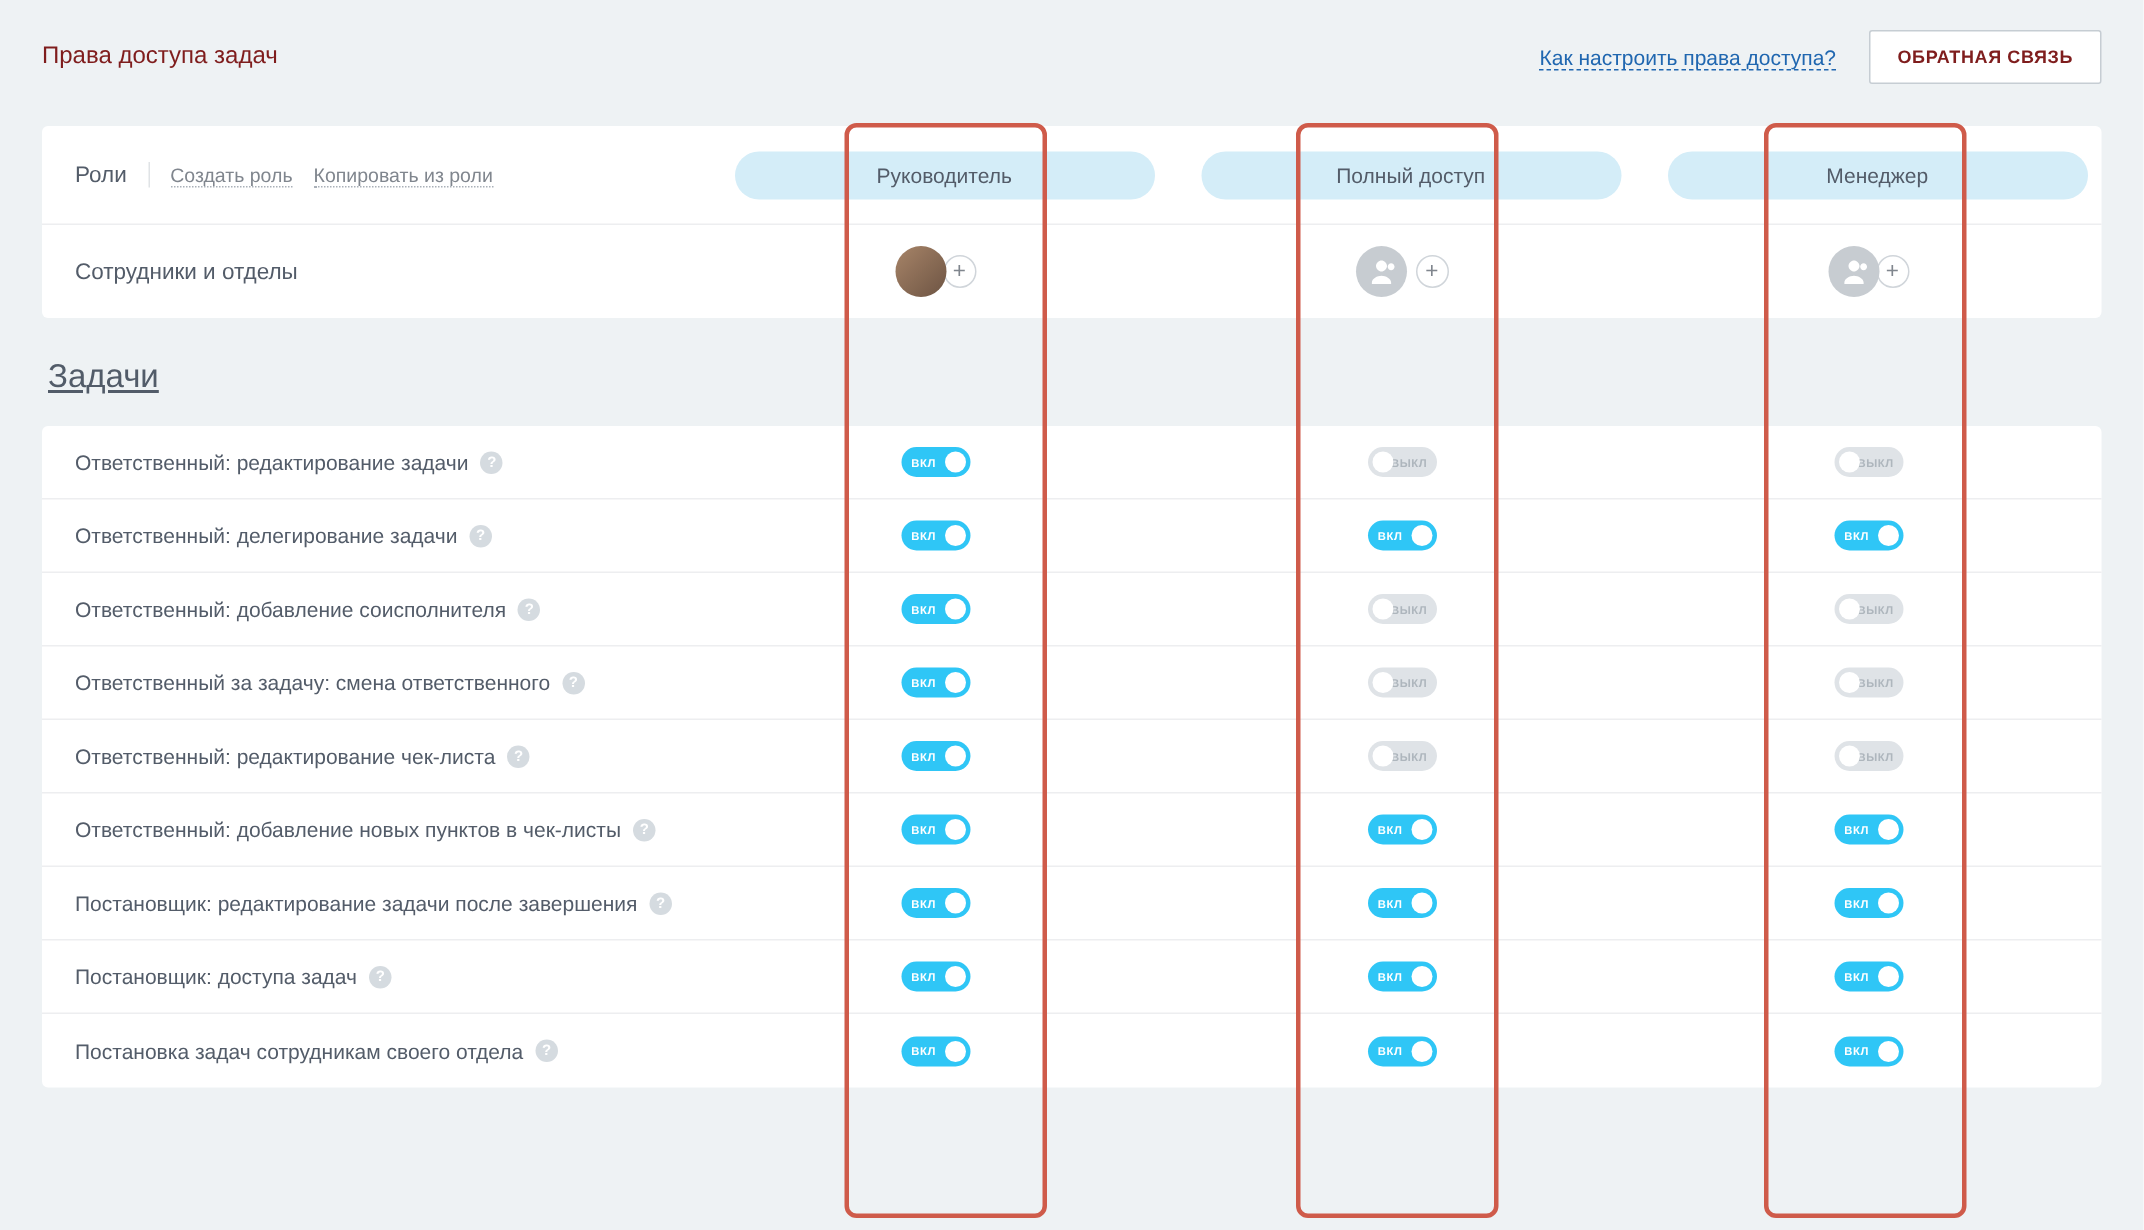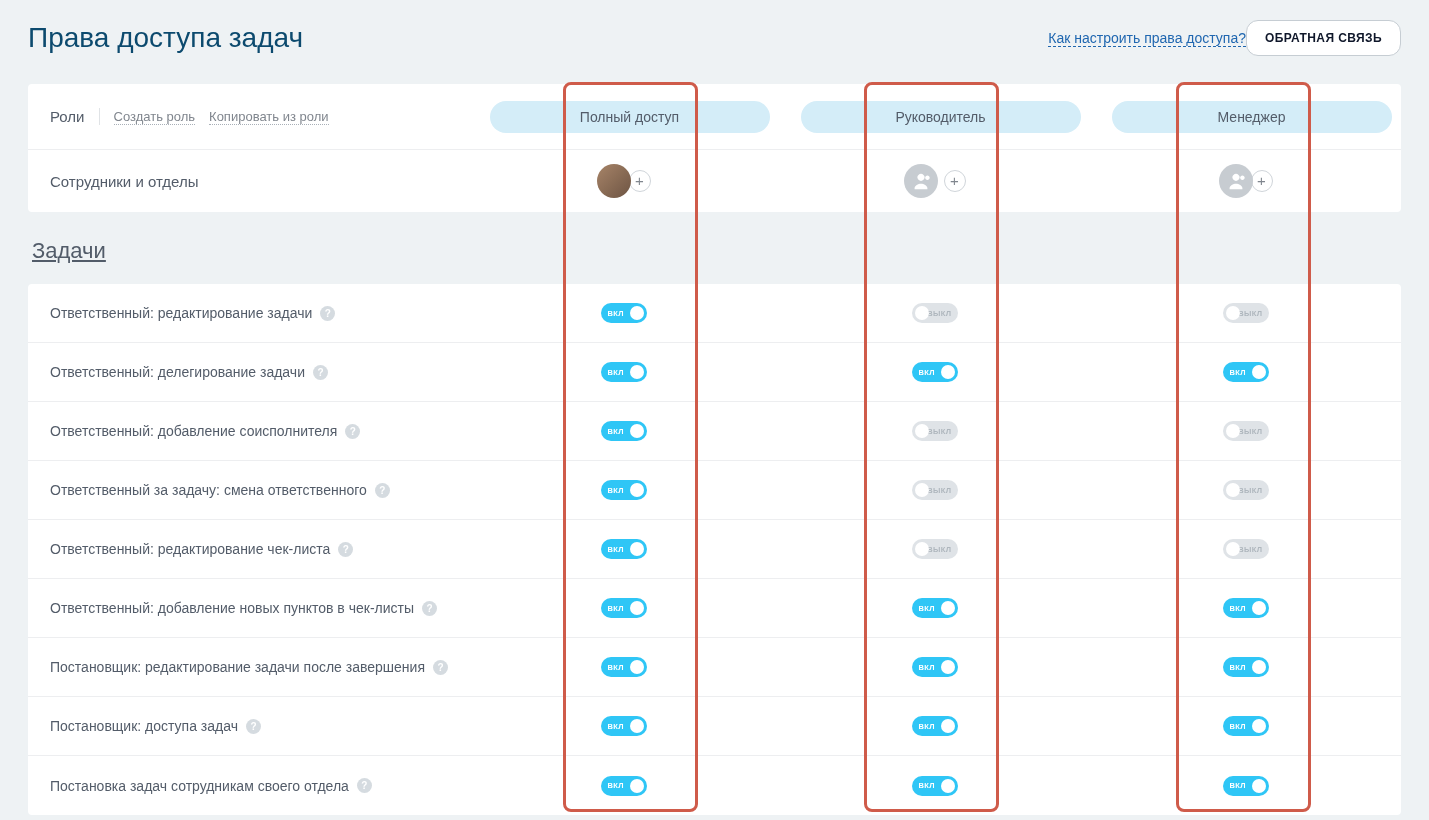--- a/index.html
+++ b/index.html
@@ -14,42 +14,43 @@
   .page {
     padding: 20px 28px 0 28px;
   }
   .top-bar {
     display: flex;
     align-items: center;
     justify-content: space-between;
     margin-bottom: 28px;
   }
   .page-title {
-    font-size: 28px;
+    font-size: 16px;
     font-weight: 300;
-    color: #0c4a6e;
+    color: #7f1d1d;
   }
   .top-right {
     display: flex;
     align-items: center;
+    gap: 22px;
   }
   .help-link {
     color: #2067b0;
     font-size: 14px;
     border-bottom: 1px dashed #2067b0;
     cursor: pointer;
   }
   .feedback-btn {
     background: #fff;
     border: 1px solid #c6cdd3;
-    color: #0f172a;
+    color: #7f1d1d;
     font-size: 12px;
     font-weight: 600;
     padding: 10px 18px;
-    border-radius: 12px;
+    border-radius: 2px;
     cursor: pointer;
     letter-spacing: 0.4px;
   }
 
   .panel {
     background: #fff;
     border-radius: 4px;
   }
 
   .roles-row, .employees-row {
@@ -144,21 +145,21 @@
   }
 
   .perm-panel {
     background: #fff;
     border-radius: 4px;
   }
   .perm-row {
     display: grid;
     grid-template-columns: 440px 1fr 1fr 1fr;
     align-items: center;
-    height: 59px;
+    height: 49px;
     border-bottom: 1px solid #edeef0;
   }
   .perm-row:last-child { border-bottom: none; }
   .perm-label {
     padding-left: 22px;
     font-size: 14px;
     color: #535c69;
     display: flex;
     align-items: center;
     gap: 8px;
@@ -237,24 +238,24 @@
   </div>
 
   <div class="panel">
     <div class="roles-row">
       <div class="roles-left">
         <span class="roles-label">Роли</span>
         <span class="role-action">Создать роль</span>
         <span class="role-action">Копировать из роли</span>
       </div>
       <div class="role-head">
+          <div class="role-pill">Руководитель</div>
+        </div>
+      <div class="role-head">
           <div class="role-pill">Полный доступ</div>
-        </div>
-      <div class="role-head">
-          <div class="role-pill">Руководитель</div>
         </div>
       <div class="role-head">
           <div class="role-pill">Менеджер</div>
         </div>
     </div>
     <div class="employees-row">
       <div class="emp-label">Сотрудники и отделы</div>
       <div class="emp-cell">
         <div class="avatar"></div>
         <div class="plus-btn plus-tight">+</div>

